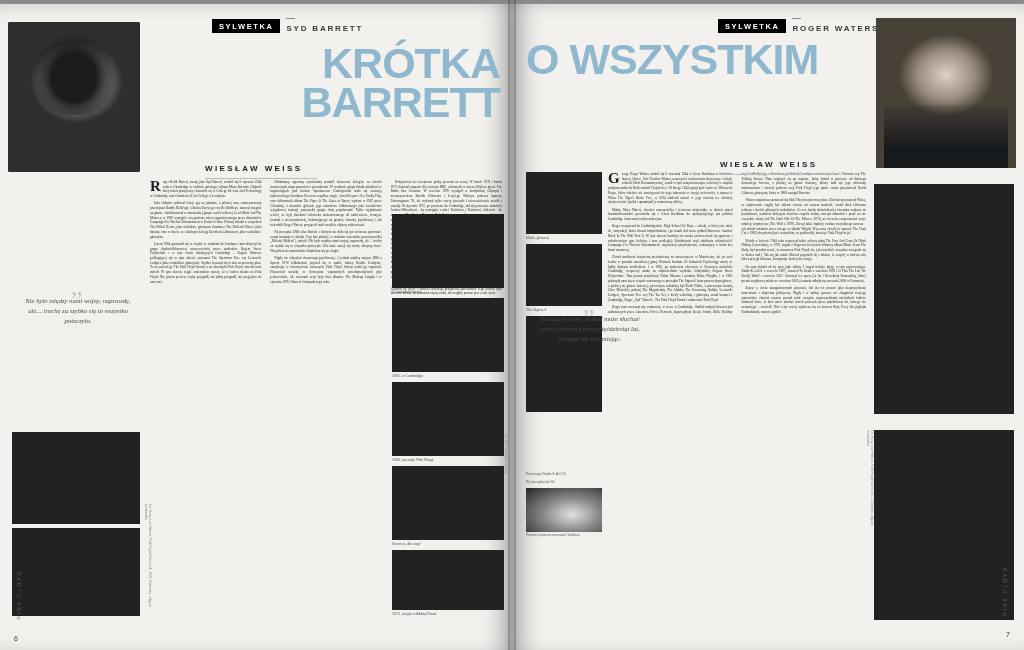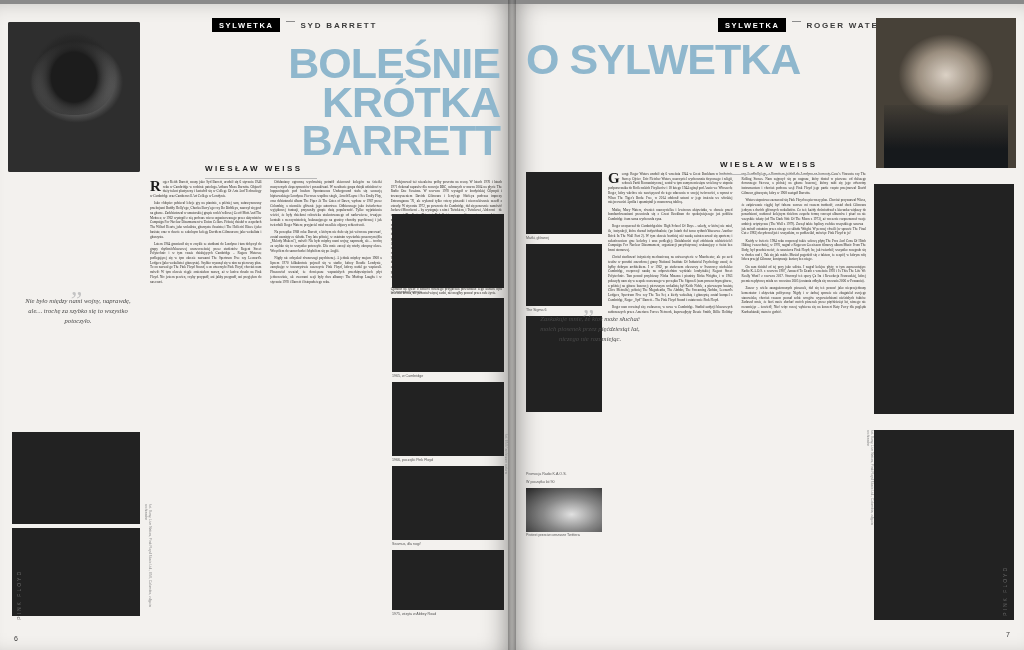--- a/index.html
+++ b/index.html
@@ -9,21 +9,21 @@
   .page.left{left:0;box-shadow:inset -14px 0 26px -10px rgba(0,0,0,.45);}
   .page.right{left:512px;box-shadow:inset 14px 0 26px -10px rgba(0,0,0,.45);}
   .gutter{position:absolute;left:508px;top:0;width:8px;height:650px;
     background:linear-gradient(to right,rgba(0,0,0,.28),rgba(0,0,0,.06) 40%,rgba(0,0,0,.06) 60%,rgba(0,0,0,.28));z-index:40;}
 
   
   .kicker{position:absolute;top:14px;display:flex;align-items:center;gap:6px;z-index:20;}
   .kicker .tag{background:#000;color:#fff;font-family:"Liberation Sans",sans-serif;
     font-size:7.5px;letter-spacing:1.6px;font-weight:bold;padding:3px 7px 2px;}
   .kicker .name{font-family:"Liberation Sans",sans-serif;font-size:8px;letter-spacing:1.8px;color:#3b3b3b;font-weight:bold;}
-  .kicker .namewrap{display:flex;align-items:flex-start;gap:5px;}
+  .kicker .namewrap{display:flex;align-items:flex-start;gap:5px;flex-direction:column;}
   .kicker .dash{width:9px;height:1px;background:#8c8c8c;}
 
   
   .bigtitle{position:absolute;z-index:22;font-family:"Liberation Sans",sans-serif;
     font-weight:bold;line-height:.9;letter-spacing:-1px;}
   .bigtitle.l{top:40px;left:150px;width:350px;text-align:right;color:#8fb7cd;font-size:43px;}
   .bigtitle.r{top:40px;left:526px;width:330px;text-align:left;color:#8fb7cd;font-size:43px;}
   .bigtitle .ln2{display:block;}
 
   
@@ -133,21 +133,20 @@
         <span class="dash"></span>
         <span class="name">SYD BARRETT</span>
       </span>
     </div>
 
     <div class="portrait l">
       <div class="ph photo-syd"></div>
     </div>
 
     <div class="bigtitle l">
-      <span>BOLEŚNIE</span>
       <span class="ln2">KRÓTKA BARRETT</span>
     </div>
 
     <div class="byline l">
       <span>WIESŁAW WEISS</span>
       <span class="rule"></span>
     </div>
 
     <div class="pq l">
       <span class="mark">„</span>
@@ -206,21 +205,21 @@
       <span>WIESŁAW WEISS</span>
       <span class="rule"></span>
     </div>
   </div>
 
   <div class="portrait r">
     <div class="ph photo-waters"></div>
   </div>
 
   <div class="bigtitle r">
-    <span class="ln2">O SYLWETKA</span>
+    <span class="ln2">O WSZYSTKIM</span>
   </div>
 
   <div class="pq r">
     <span class="mark">„</span>
     <span>Zaskakuje mnie, że ktoś może słuchać moich piosenek przez pięćdziesiąt lat, niczego nie rozumiejąc.</span>
   </div>
 
   <div class="cols r">
     <div class="colwrap body">
       <p class="first"><span class="dropcap">G</span><span>eorge Roger Waters urodził się 6 września 1944 w Great Bookham w hrabstwie Surrey. Ojciec, Eric Fletcher Waters, nauczyciel wychowania fizycznego i religii, członek Partii Komunistycznej, został w tym samym miesiącu wcielony w stopniu podporucznika do Królewskich Fizylierów i 18 lutego 1944 zginął pod Anzio we Włoszech; Roger, który wkrótce nie nawiązywał do tego zdarzenia w swojej twórczości, a wprost w When The Tiger's Broke Free, w 2014 odsłonił ustawi w jego imieniu we włoskiej miejscowości Aprilia i upamiętnił je mamorową tablicą.</span></p>

